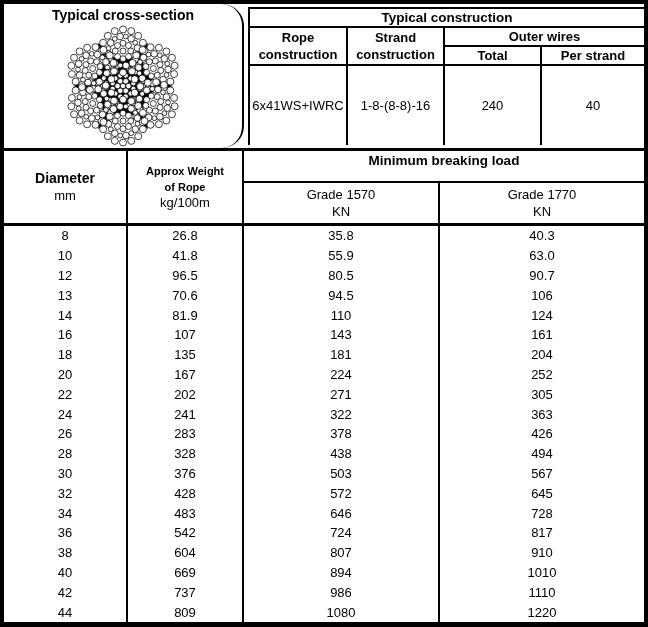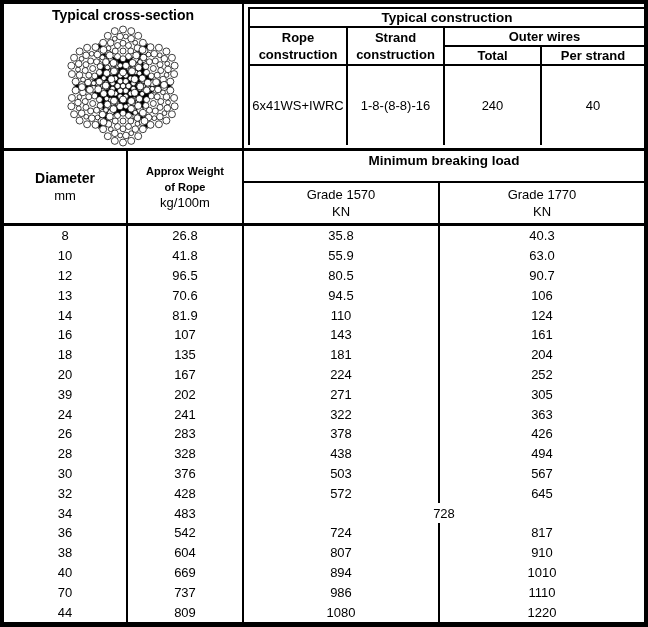--- a/index.html
+++ b/index.html
@@ -22,20 +22,21 @@
   
   .top-section {
     height: 147px;
     border-bottom: 3px solid #000;
     display: flex;
   }
   .xsection-cell {
     width: 240px;
     border-right: 2px solid #000;
     text-align: center;
+    border-radius: 22px;
   }
   .xsection-title {
     font-weight: bold;
     font-size: 14px;
     padding-top: 3px;
     line-height: 17px;
   }
   .xsection-img { display: block; margin: 1px auto 0; }
 
   .construction-cell {
@@ -603,21 +604,21 @@
   </div>
 
   <div class="drow">
     <div class="dc1">20</div>
     <div class="dc2">167</div>
     <div class="dc3">224</div>
     <div class="dc4">252</div>
   </div>
 
   <div class="drow">
-    <div class="dc1">39</div>
+    <div class="dc1">22</div>
     <div class="dc2">202</div>
     <div class="dc3">271</div>
     <div class="dc4">305</div>
   </div>
 
   <div class="drow">
     <div class="dc1">24</div>
     <div class="dc2">241</div>
     <div class="dc3">322</div>
     <div class="dc4">363</div>
@@ -647,20 +648,21 @@
   <div class="drow">
     <div class="dc1">32</div>
     <div class="dc2">428</div>
     <div class="dc3">572</div>
     <div class="dc4">645</div>
   </div>
 
   <div class="drow">
     <div class="dc1">34</div>
     <div class="dc2">483</div>
+    <div class="dc3">646</div>
     <div class="dc4">728</div>
   </div>
 
   <div class="drow">
     <div class="dc1">36</div>
     <div class="dc2">542</div>
     <div class="dc3">724</div>
     <div class="dc4">817</div>
   </div>
 
@@ -672,21 +674,21 @@
   </div>
 
   <div class="drow">
     <div class="dc1">40</div>
     <div class="dc2">669</div>
     <div class="dc3">894</div>
     <div class="dc4">1010</div>
   </div>
 
   <div class="drow">
-    <div class="dc1">70</div>
+    <div class="dc1">42</div>
     <div class="dc2">737</div>
     <div class="dc3">986</div>
     <div class="dc4">1110</div>
   </div>
 
   <div class="drow">
     <div class="dc1">44</div>
     <div class="dc2">809</div>
     <div class="dc3">1080</div>
     <div class="dc4">1220</div>

